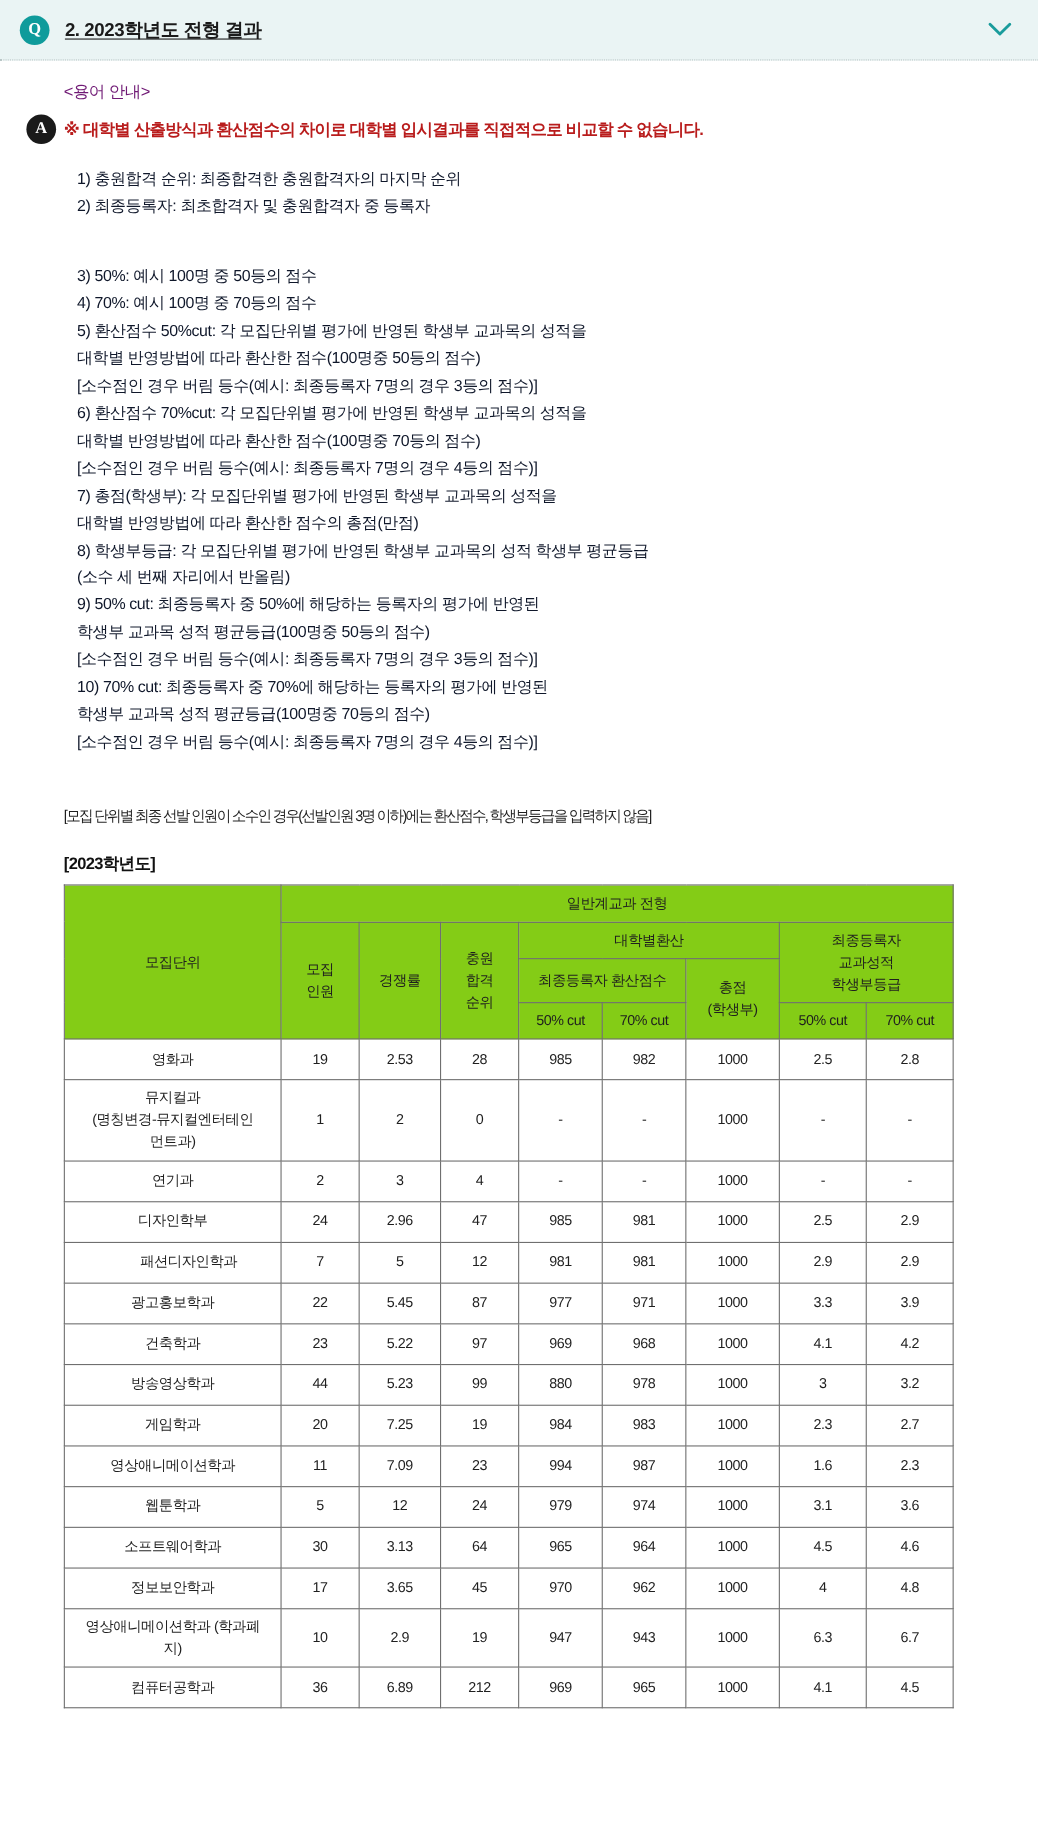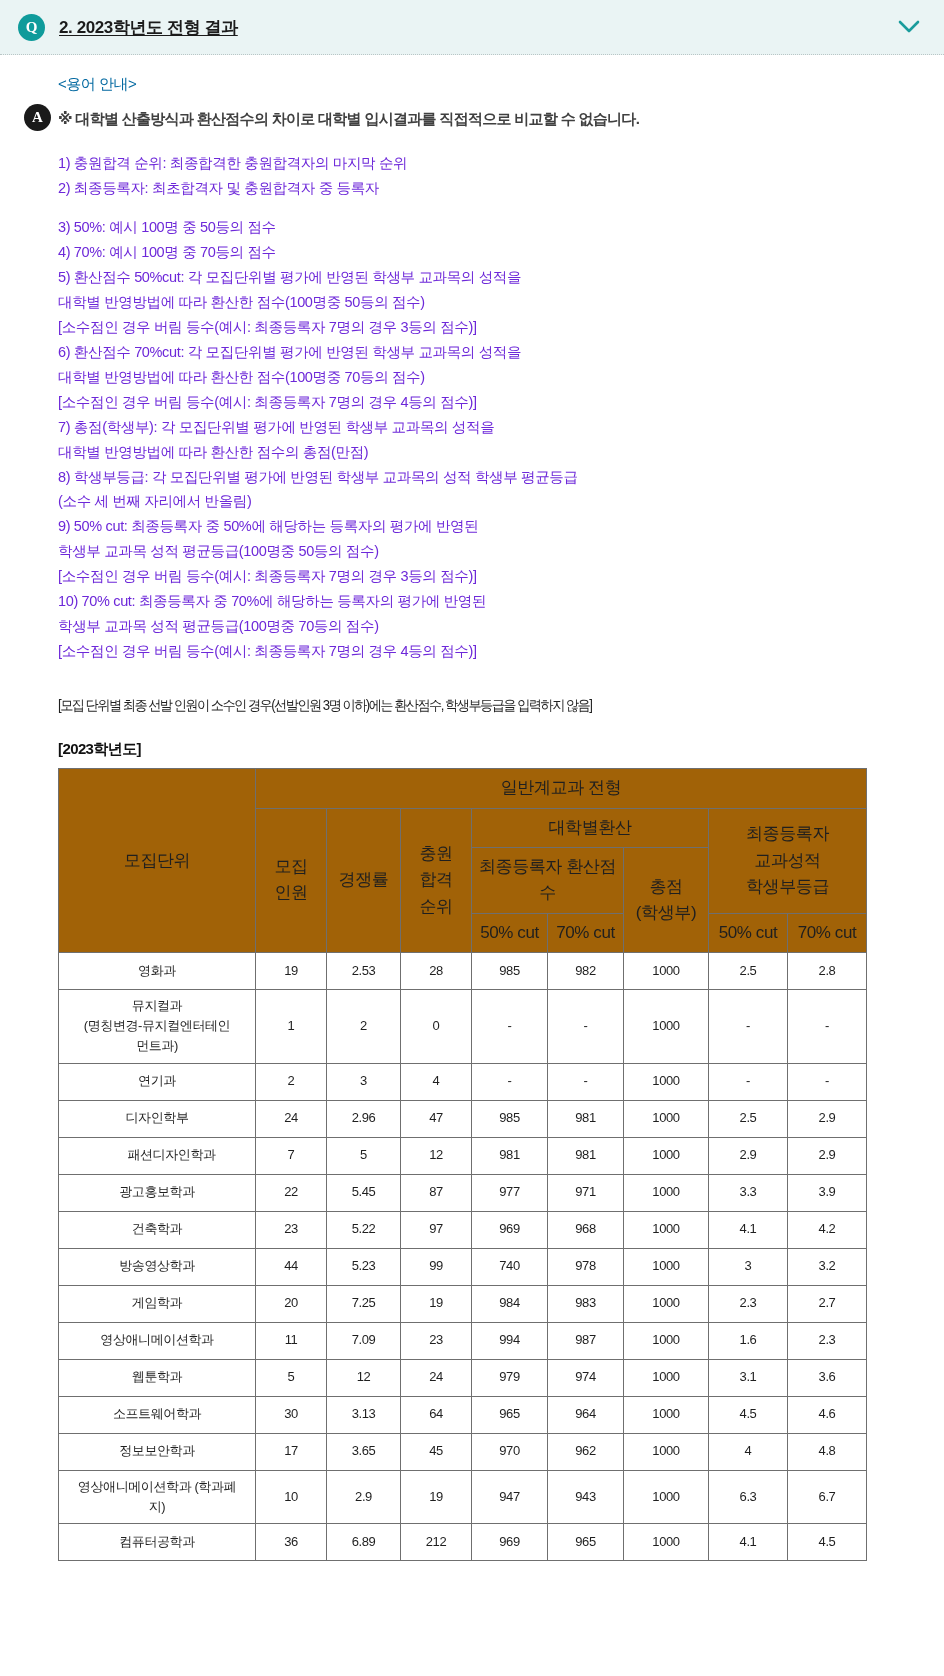--- a/index.html
+++ b/index.html
@@ -64,49 +64,49 @@
 
   
   .qa-body {
     position: relative;
     padding: 18px 24px 0 24px;
   }
   .body-inner { padding-left: 34px; }
 
   .term-title {
     font-size: 15px;
-    color: #0369a1;
+    color: #701a75;
     letter-spacing: -0.5px;
     margin: 0 0 12px 0;
     line-height: 1.5;
   }
   .badge-a-wrap {
     position: absolute;
     left: 24px;
     top: 49px;
   }
   .warn-line {
     display: flex;
     align-items: flex-start;
     margin: 0 0 22px 0;
   }
   .warn-text {
     font-size: 15px;
     font-weight: bold;
-    color: #404040;
+    color: #b91c1c;
     letter-spacing: -0.7px;
     line-height: 1.45;
   }
 
   .para {
     font-size: 14.5px;
     line-height: 1.72;
     letter-spacing: -0.35px;
-    color: #6d28d9;
-    margin: 0;
+    color: #0f172a;
+    margin: 12px;
     white-space: pre-line;
   }
   .gap-sm { height: 14px; }
   .gap-md { height: 30px; }
 
   .narrow-note {
     font-size: 14px;
     line-height: 1.6;
     letter-spacing: -1.6px;
     color: #1f1f1f;
@@ -136,22 +136,22 @@
   table.result td {
     border: 1px solid #6f6f6f;
     text-align: center;
     vertical-align: middle;
     padding: 6px 2px;
     letter-spacing: -0.4px;
     font-weight: normal;
     line-height: 1.55;
   }
   table.result th {
-    background: #a16207;
-    font-size: 17px;
+    background: #84cc16;
+    font-size: 13px;
   }
   table.result td {
     background: #ffffff;
     font-size: 13px;
     height: 37px;
   }
   td.unit-name {
     letter-spacing: -0.5px;
     padding: 6px 6px;
     line-height: 1.85;
@@ -336,21 +336,21 @@
             <td class="">968</td>
             <td class="">1000</td>
             <td class="">4.1</td>
             <td class="">4.2</td>
           </tr>
           <tr>
             <td class="unit-name" style="white-space: pre-line;">방송영상학과</td>
             <td class="">44</td>
             <td class="">5.23</td>
             <td class="">99</td>
-            <td class="">740</td>
+            <td class="">880</td>
             <td class="">978</td>
             <td class="">1000</td>
             <td class="">3</td>
             <td class="">3.2</td>
           </tr>
           <tr>
             <td class="unit-name" style="white-space: pre-line; text-align: center;">게임학과</td>
             <td class="">20</td>
             <td class="">7.25</td>
             <td class="">19</td>

